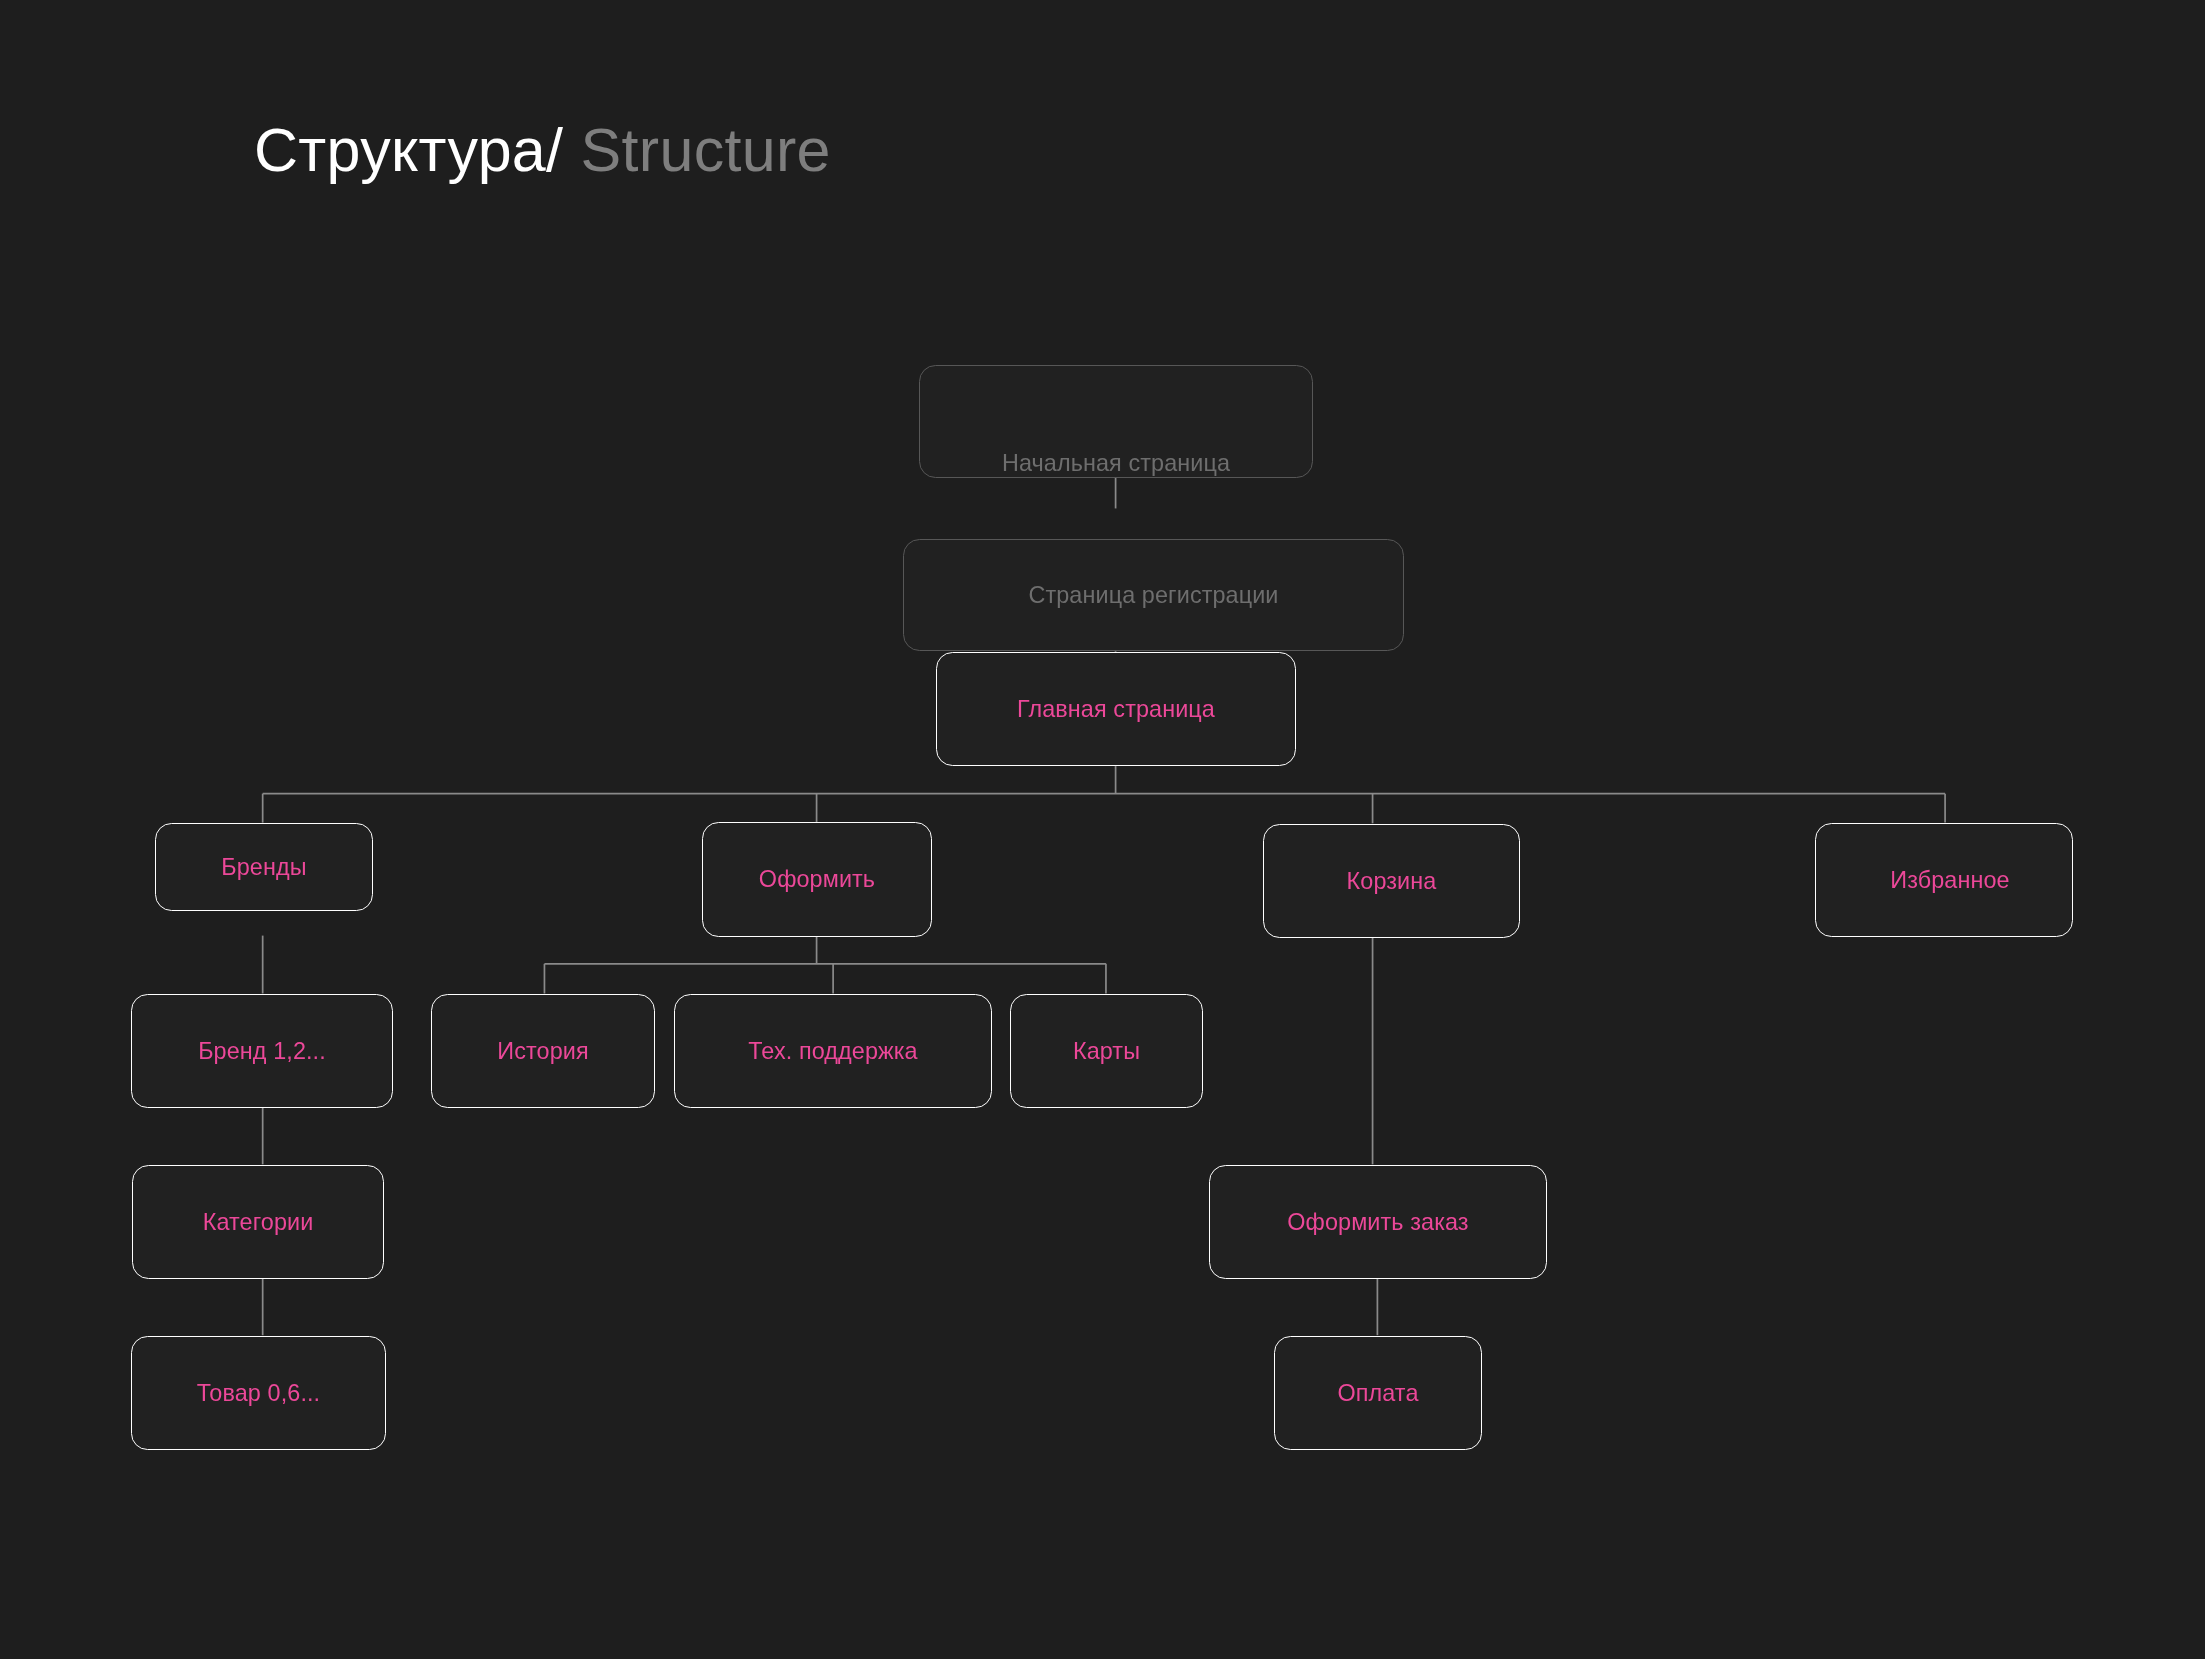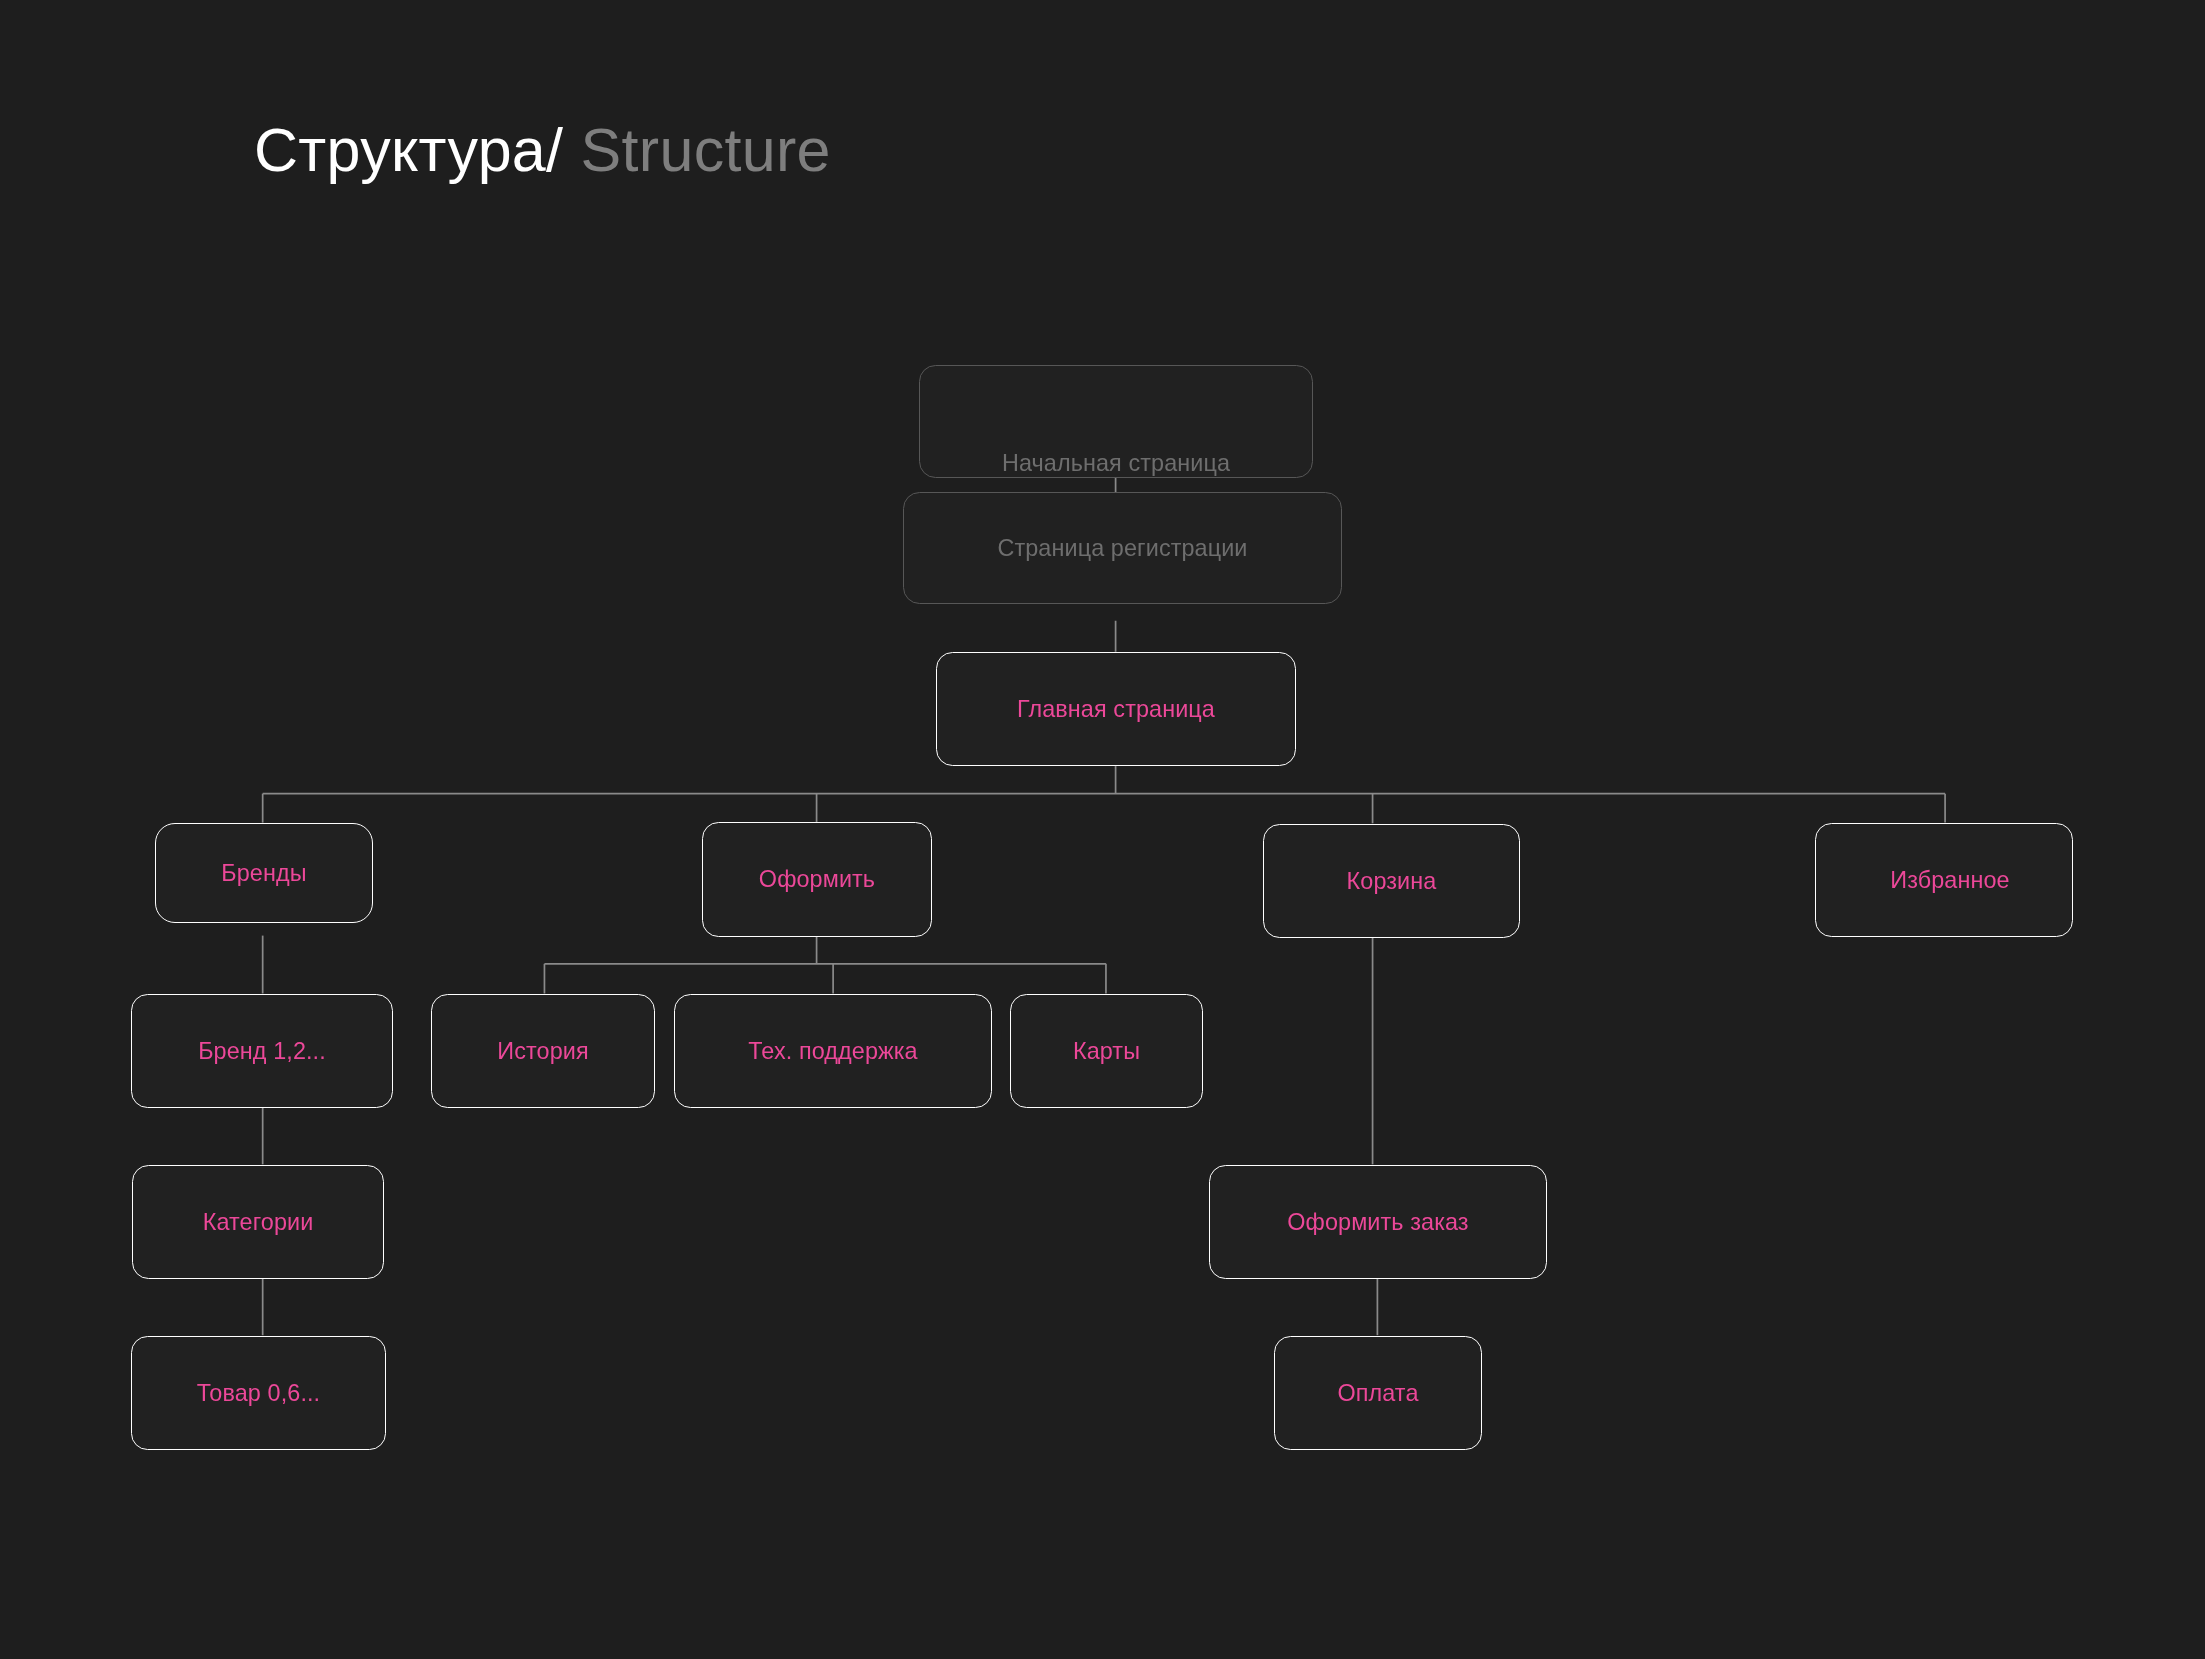--- a/index.html
+++ b/index.html
@@ -100,27 +100,27 @@
         <path d="M 1209 1399 L 1209 1442" stroke="#8a8a8a" stroke-width="2.5" fill="none"></path>
         <path d="M 1605 1399 L 1605 1442" stroke="#8a8a8a" stroke-width="2.5" fill="none"></path>
         <path d="M 381 1608 L 381 1690" stroke="#8a8a8a" stroke-width="2.5" fill="none"></path>
         <path d="M 381 1856 L 381 1938" stroke="#8a8a8a" stroke-width="2.5" fill="none"></path>
         <path d="M 1992 1360 L 1992 1690" stroke="#8a8a8a" stroke-width="2.5" fill="none"></path>
         <path d="M 1999 1856 L 1999 1938" stroke="#8a8a8a" stroke-width="2.5" fill="none"></path>
       </svg>
   <div class="node dim" style="left: 919px; top: 365px; width: 394px; height: 113px; align-items: flex-end;">
         <span>Начальная страница</span>
       </div>
-      <div class="node dim" style="left: 903px; top: 492px; width: 439px; height: 112px;">
+      <div class="node dim" style="left: 903px; top: 539px; width: 501px; height: 112px;">
         <span>Страница регистрации</span>
       </div>
       <div class="node" style="left: 936px; top: 652px; width: 360px; height: 114px;">
         <span>Главная страница</span>
       </div>
-      <div class="node" style="left: 155px; top: 823px; width: 218px; height: 100px; border-radius: 20px;">
+      <div class="node" style="left: 155px; top: 823px; width: 218px; height: 88px;">
         <span>Бренды</span>
       </div>
       <div class="node" style="left: 702px; top: 822px; width: 230px; height: 115px;">
         <span>Оформить</span>
       </div>
       <div class="node" style="left: 1263px; top: 824px; width: 257px; height: 114px;">
         <span>Корзина</span>
       </div>
       <div class="node" style="left: 1815px; top: 823px; width: 258px; height: 114px; padding-left: 12px;">
         <span>Избранное</span>

